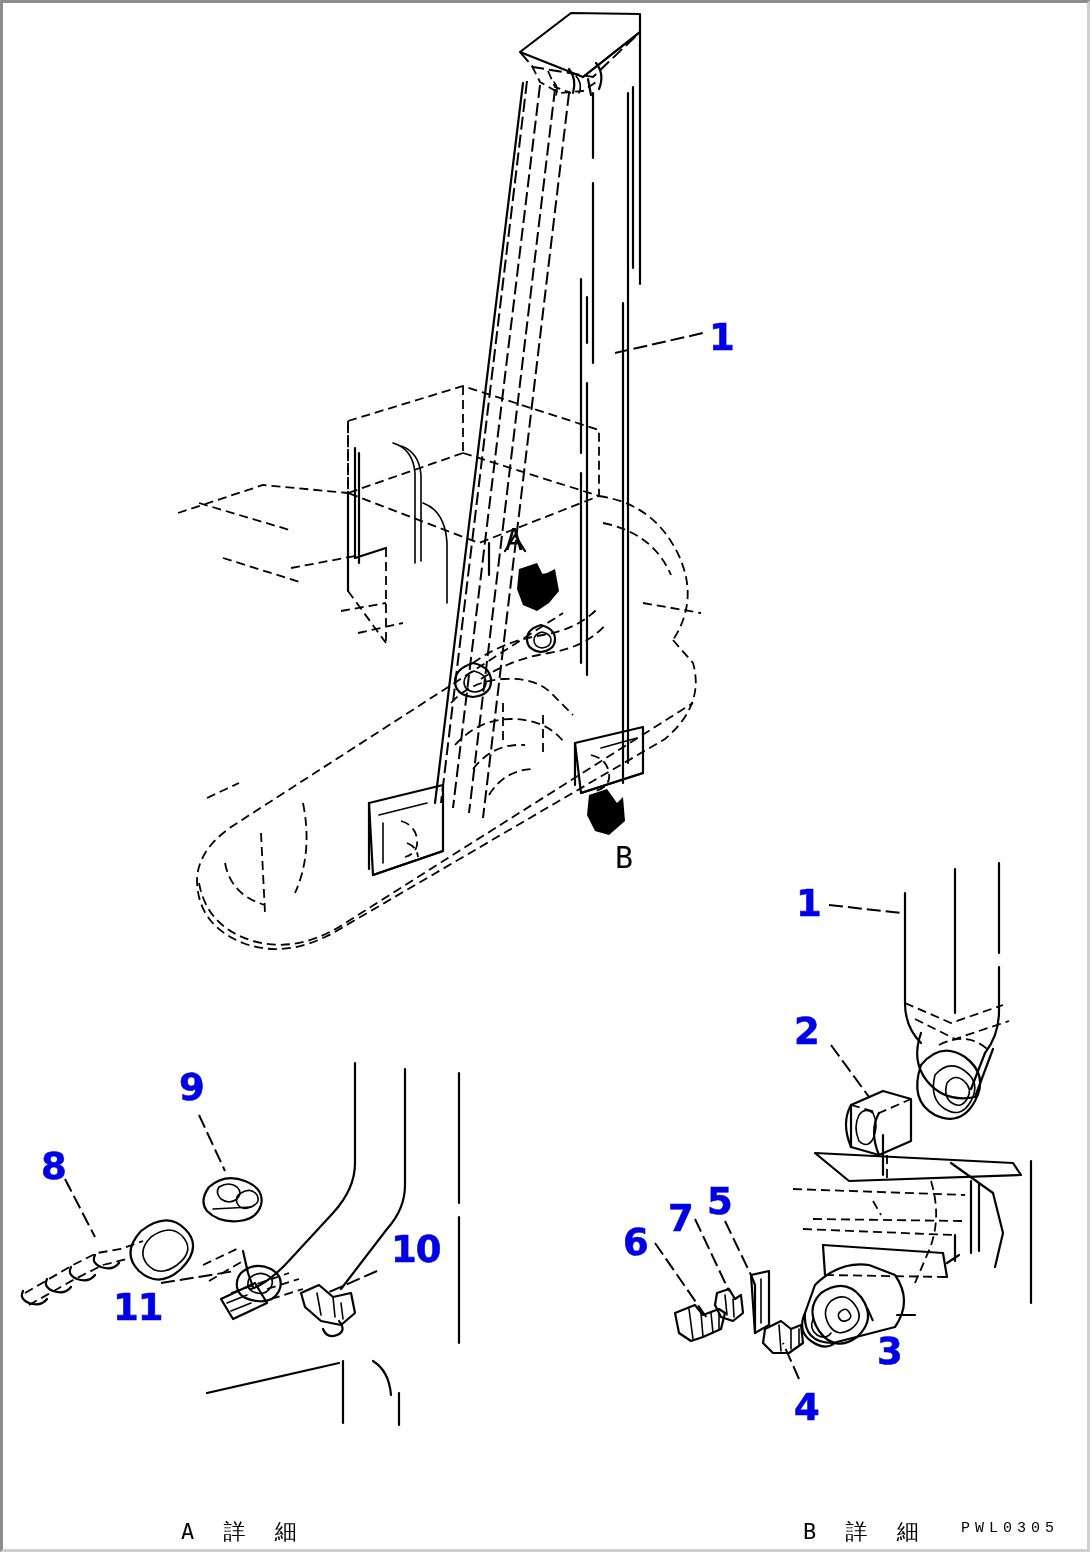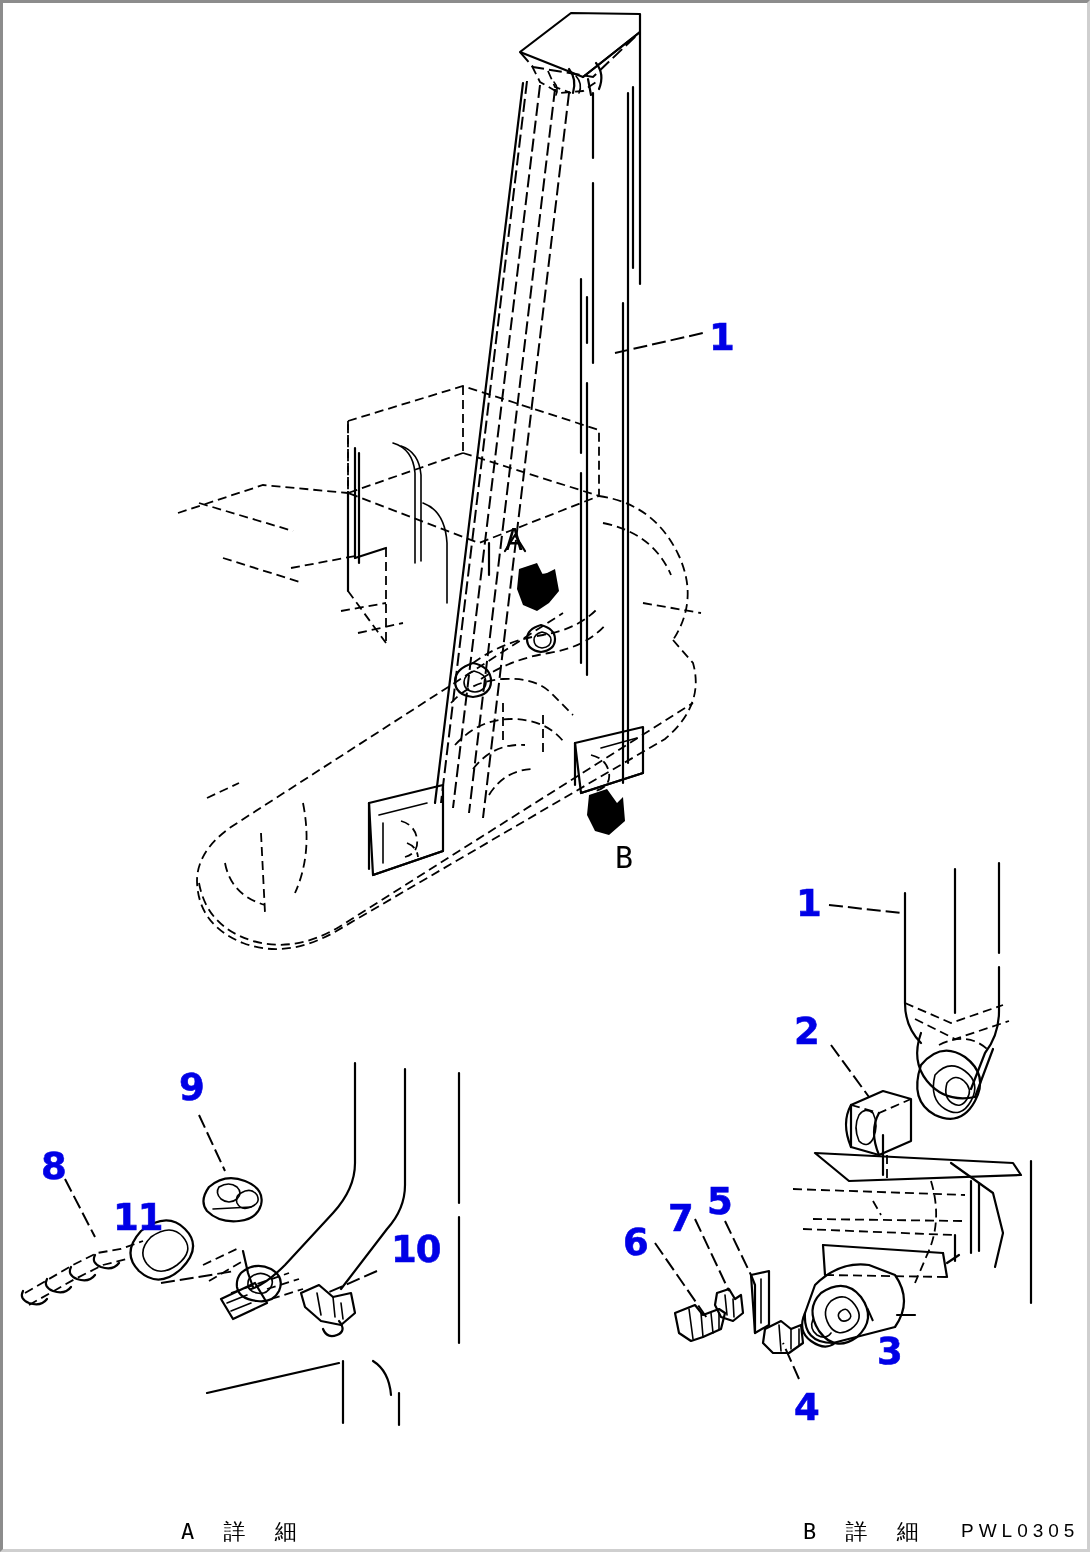--- a/index.html
+++ b/index.html
@@ -57,22 +57,22 @@
     white-space: pre;
     letter-spacing: 2px;
   }
   .caption .jp {
     letter-spacing: 8px;
     text-align: right;
   }
   .drawno {
     position: absolute;
     color: #000000;
-    font-family: Liberation Sans, sans-serif;
-    font-size: 19px;
+    font-family: Liberation Mono, monospace;
+    font-size: 15px;
     line-height: 1;
     letter-spacing: 5px;
     white-space: pre;
   }
 </style>
 </head>
 <body>
 
 <div id="page">
 
@@ -374,21 +374,21 @@
       <path class="lead" d="M870 1318 L862 1300"></path>
       <path class="lead" d="M796 1376 L780 1340"></path>
     </g>
   </svg>
 
   <div class="callout" style="left:706px; top:316px;">1</div>
 
   <div class="callout" style="left:176px; top:1066px;">9</div>
   <div class="callout" style="left:38px;  top:1145px;">8</div>
   <div class="callout" style="left:388px; top:1228px;">10</div>
-  <div class="callout" style="left:110px; top:1196px;">11</div>
+  <div class="callout" style="left:110px; top:1286px;">11</div>
 
   <div class="callout" style="left:793px; top:882px;">1</div>
   <div class="callout" style="left:791px; top:1010px;">2</div>
   <div class="callout" style="left:704px; top:1180px;">5</div>
   <div class="callout" style="left:665px; top:1197px;">7</div>
   <div class="callout" style="left:620px; top:1221px;">6</div>
   <div class="callout" style="left:874px; top:1330px;">3</div>
   <div class="callout" style="left:791px; top:1386px;">4</div>
 
   <div class="seclabel" style="left:502px; top:522px;">A</div>

